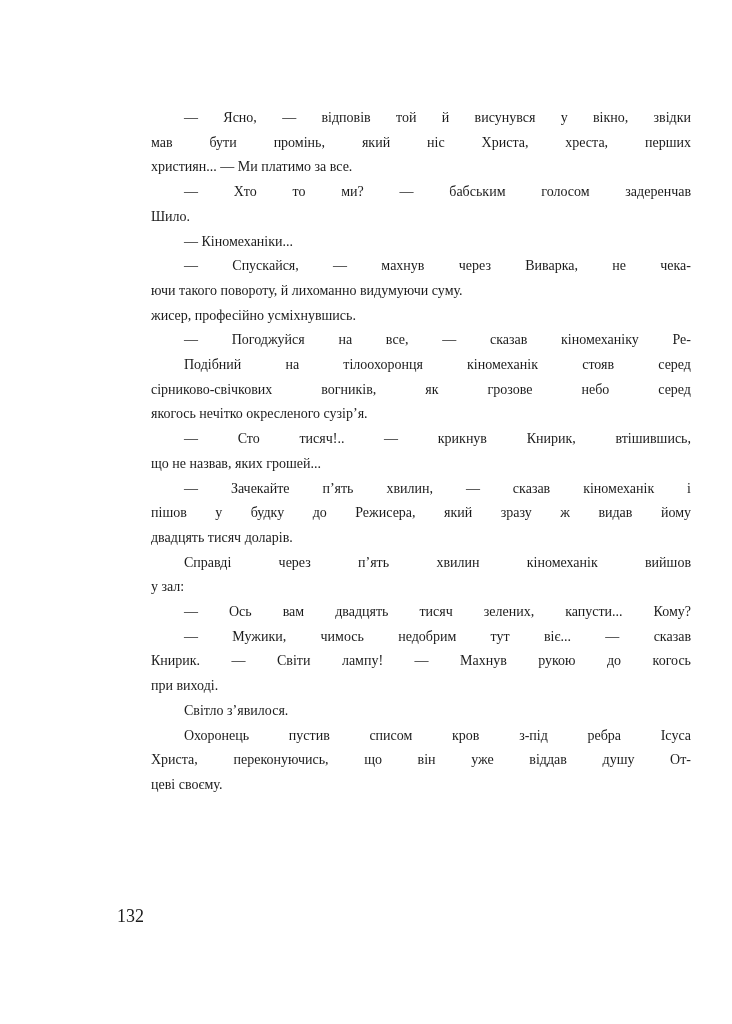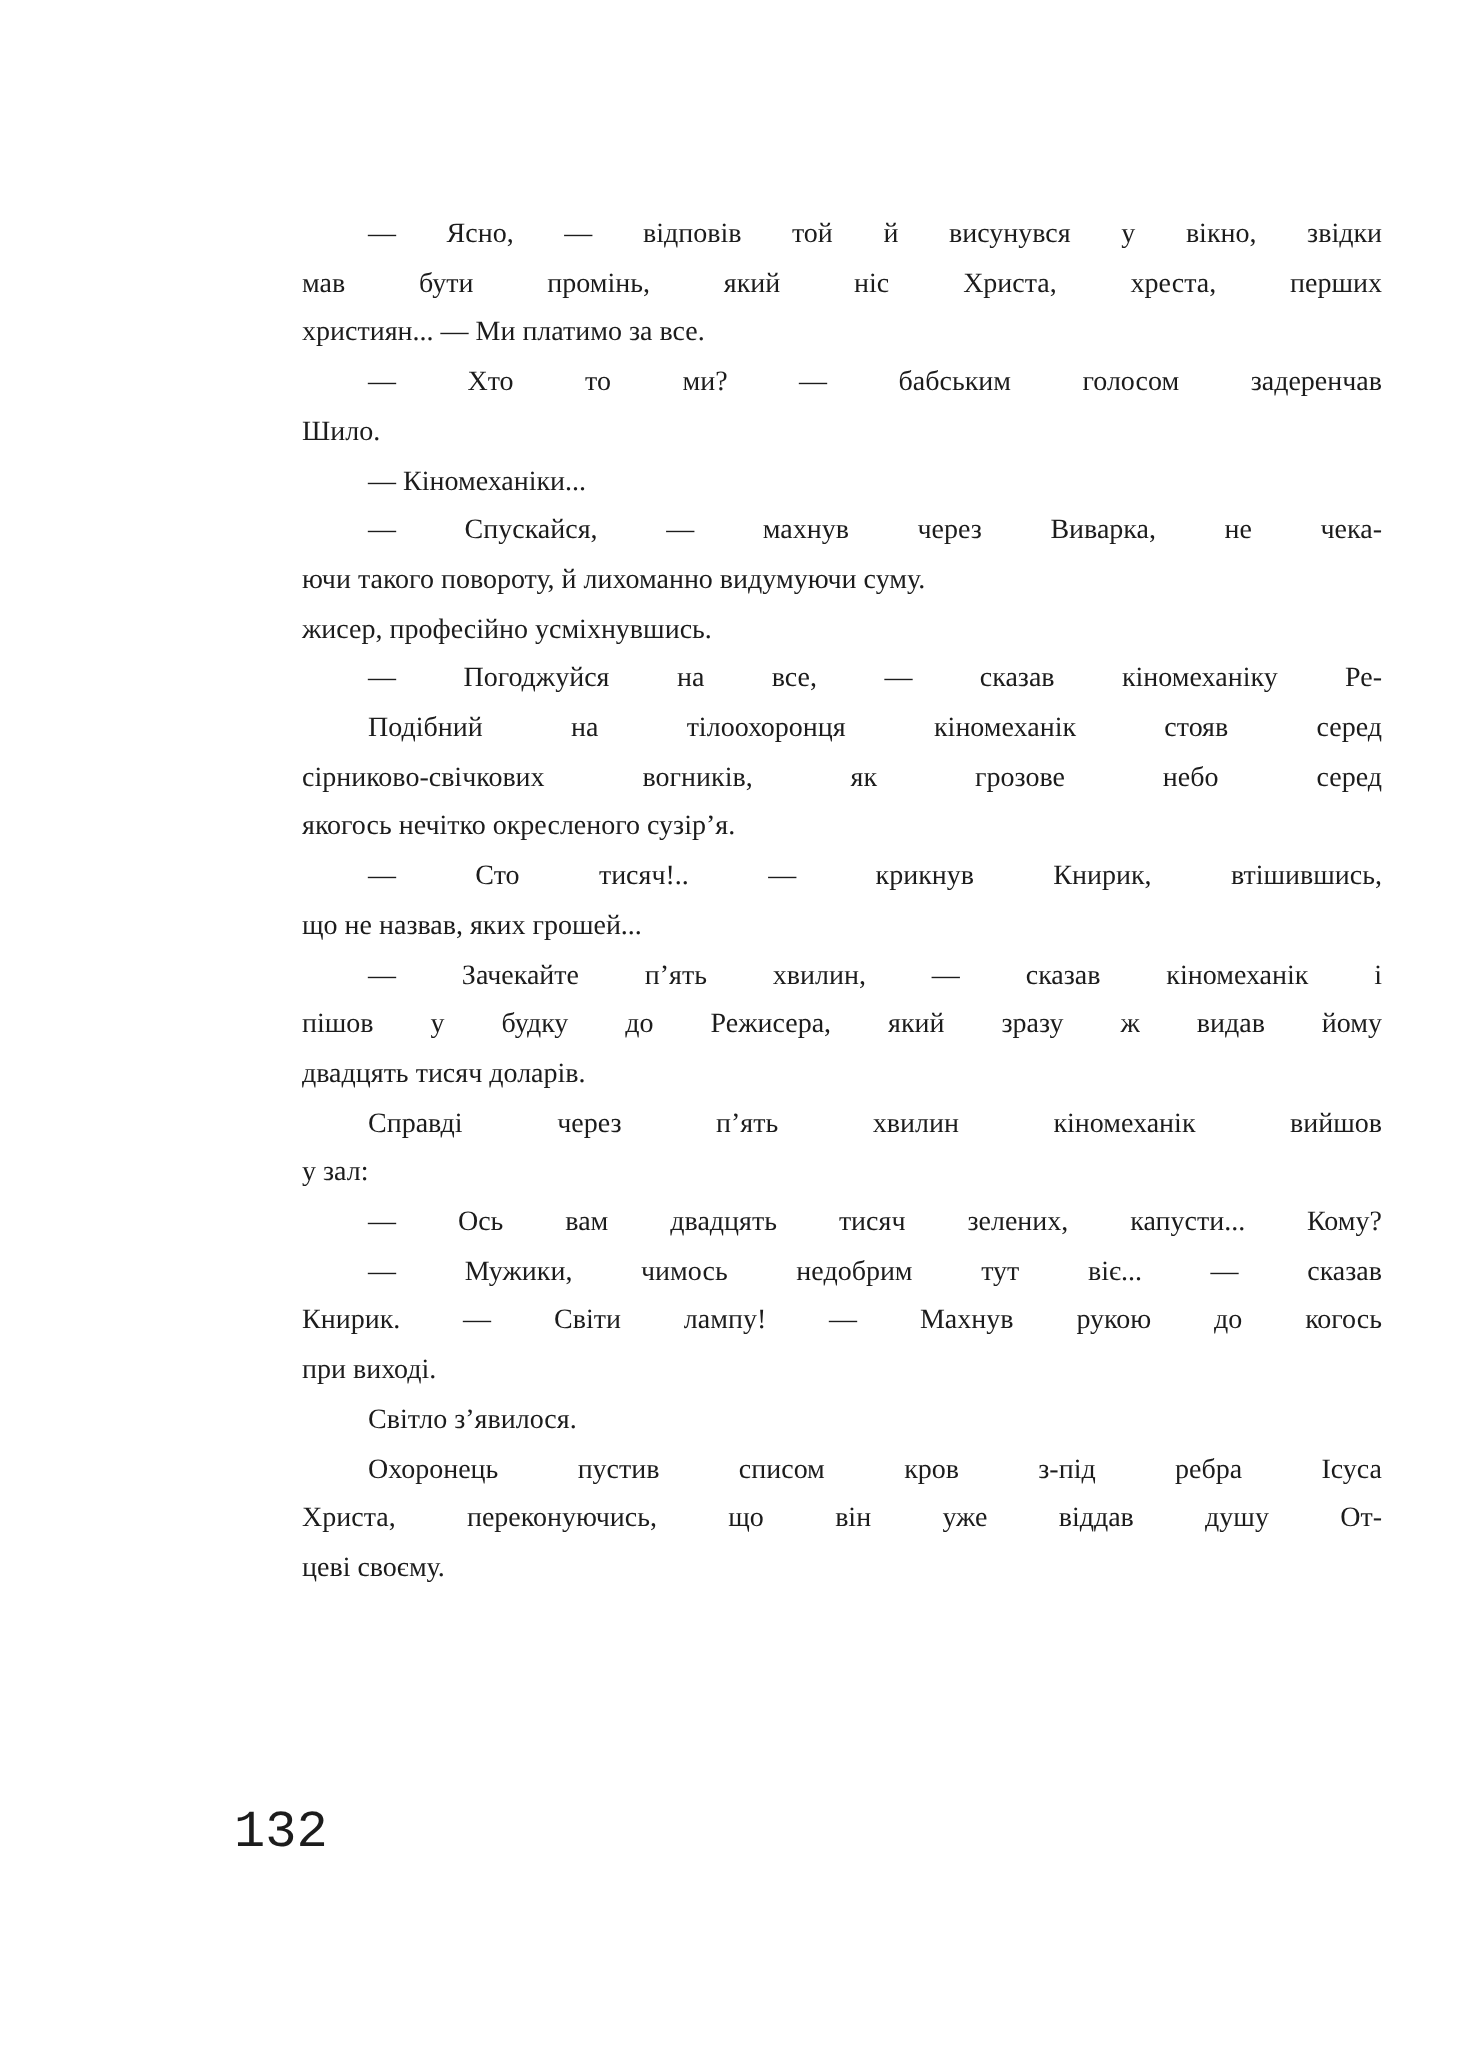--- a/index.html
+++ b/index.html
@@ -38,24 +38,23 @@
   }
   
   .line.jl {
     text-align: justify;
     text-align-last: justify;
   }
   .page-number {
     position: absolute;
     left: 117px;
     top: 903px;
-    font-size: 26px;
+    font-size: 18px;
     line-height: 26px;
     color: #1c1c1c;
-    font-family: Liberation Mono, monospace;
   }
 </style>
 </head>
 <body>
 
 <div class="page">
   <div class="page-text">
       <div class="para">
         <div class="line first jl">— Ясно, — відповів той й висунувся у вікно, звідки</div>
         <div class="line jl">мав бути промінь, який ніс Христа, хреста, перших</div>

